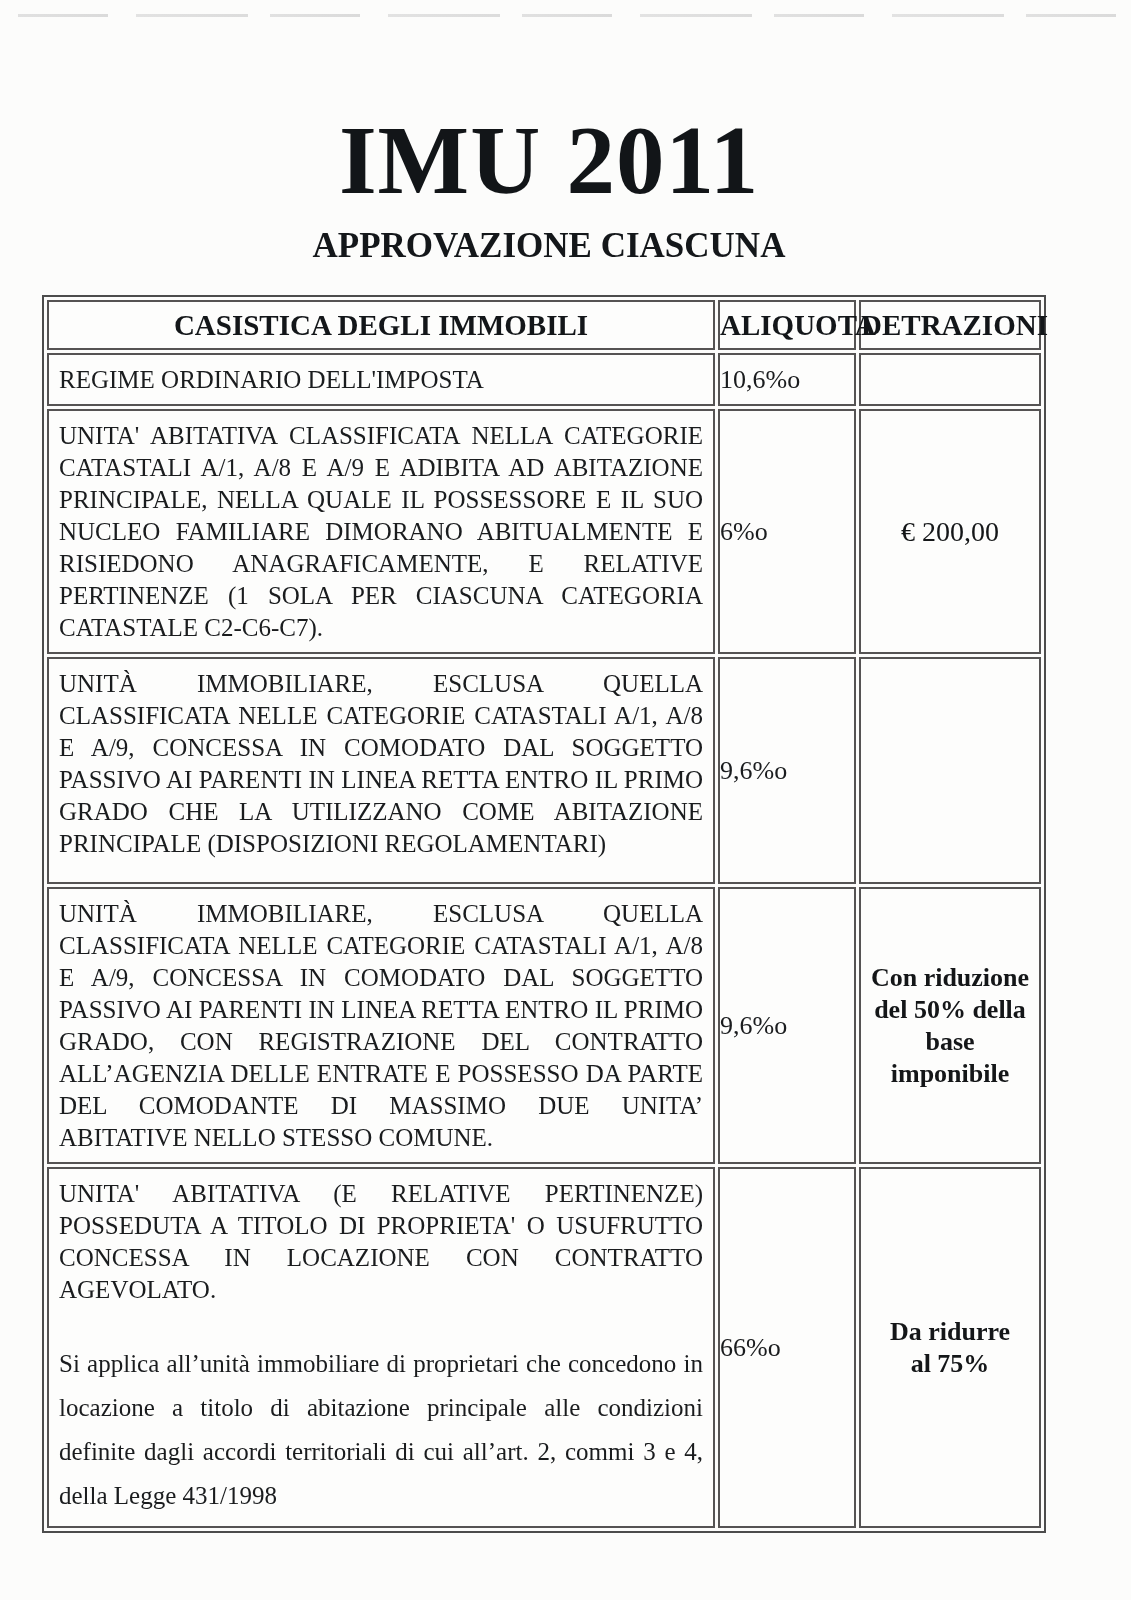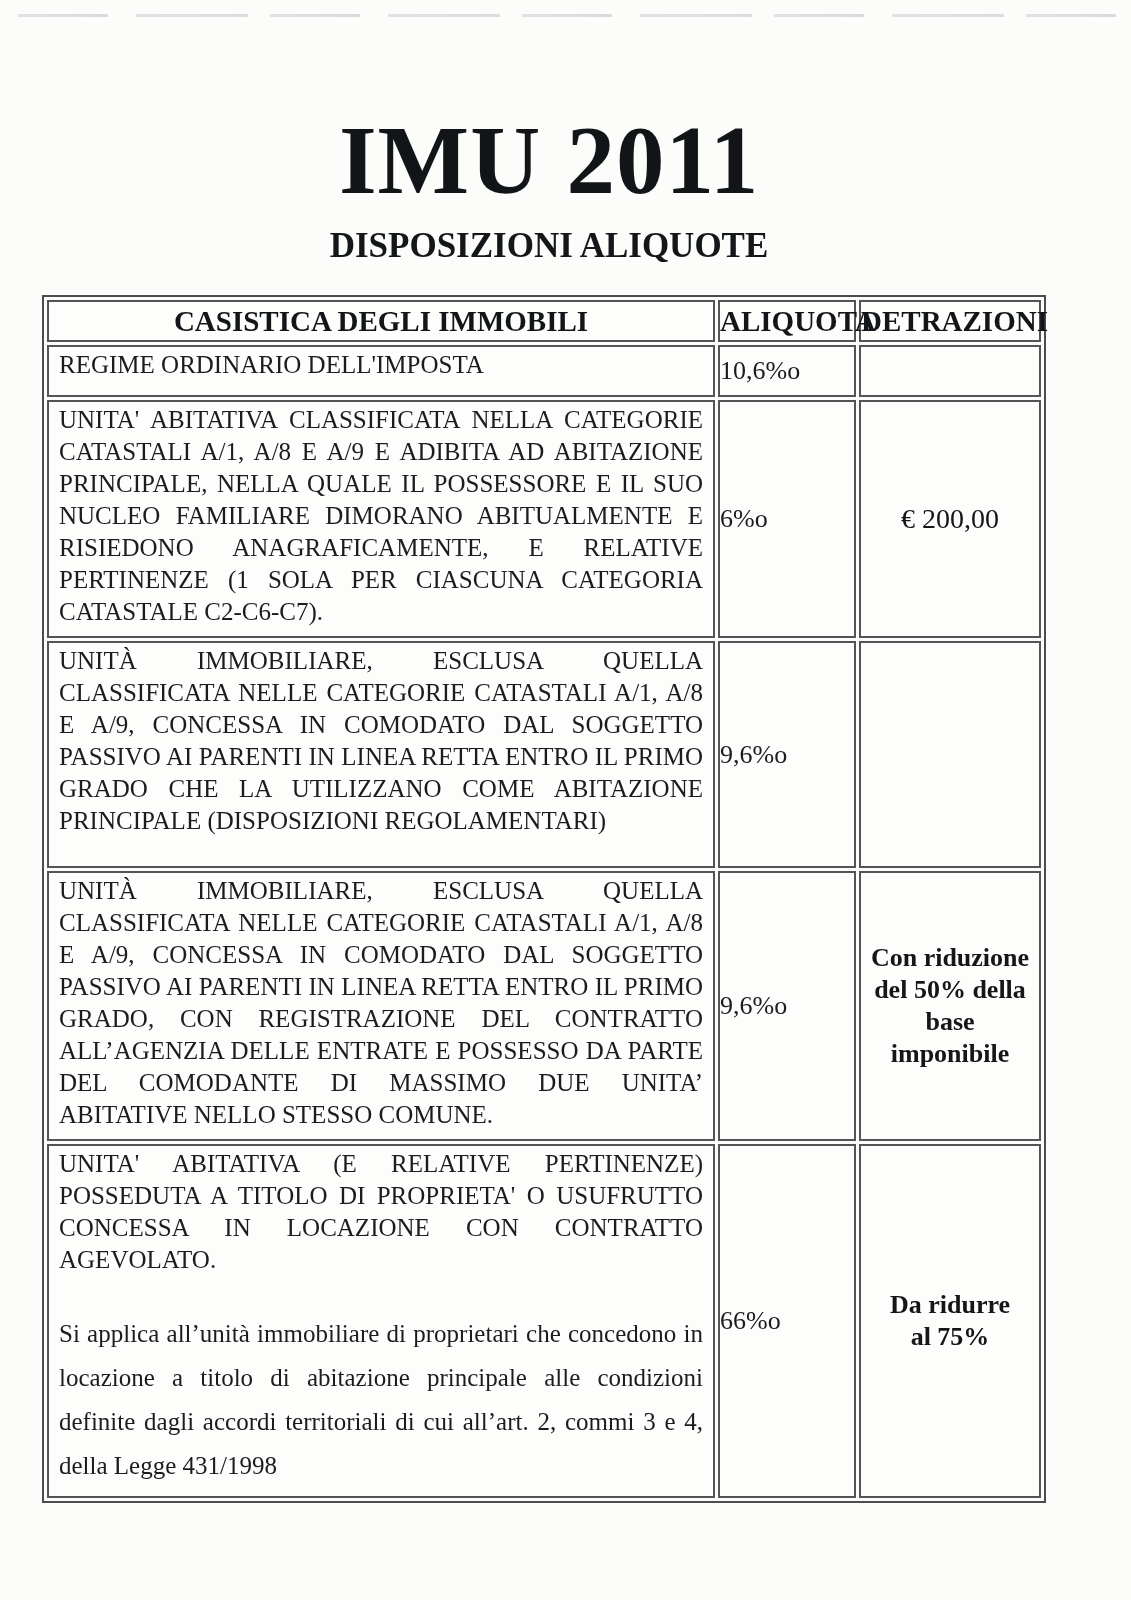--- a/index.html
+++ b/index.html
@@ -53,31 +53,31 @@
     background: #fdfdfc;
   }
   col.c-cas { width: 668px; }
   col.c-ali { width: 138px; }
   col.c-det { width: 182px; }
 
   th.hdr {
     font-size: 29px;
     font-weight: bold;
     text-align: center;
-    height: 42px;
+    height: 50px;
     vertical-align: middle;
     color: #131619;
   }
   td.cell-cas {
     font-size: 25px;
     line-height: 32px;
     text-align: justify;
     text-align-last: left;
     vertical-align: top;
-    padding: 2px 10px 8px 10px;
+    padding: 9px 10px 8px 10px;
     color: #1a1c1e;
   }
   td.cell-ali {
     font-size: 26px;
     vertical-align: middle;
     color: #1a1c1e;
   }
   td.cell-det {
     font-size: 28px;
     text-align: center;
@@ -103,21 +103,21 @@
     text-align-last: left;
   }
 </style>
 </head>
 <body>
 
 <div class="scan-streak"></div>
 
 <div class="header-block">
   <div class="doc-title">IMU 2011</div>
-  <div class="doc-subtitle first">DISPOSIZIONI ALIQUOTE</div>
+  <div class="doc-subtitle first">APPROVAZIONE CIASCUNA</div>
 </div>
 
 <table class="rates">
   <colgroup>
     <col class="c-cas">
       <col class="c-ali">
       <col class="c-det">
   </colgroup>
   <thead>
     <tr>

